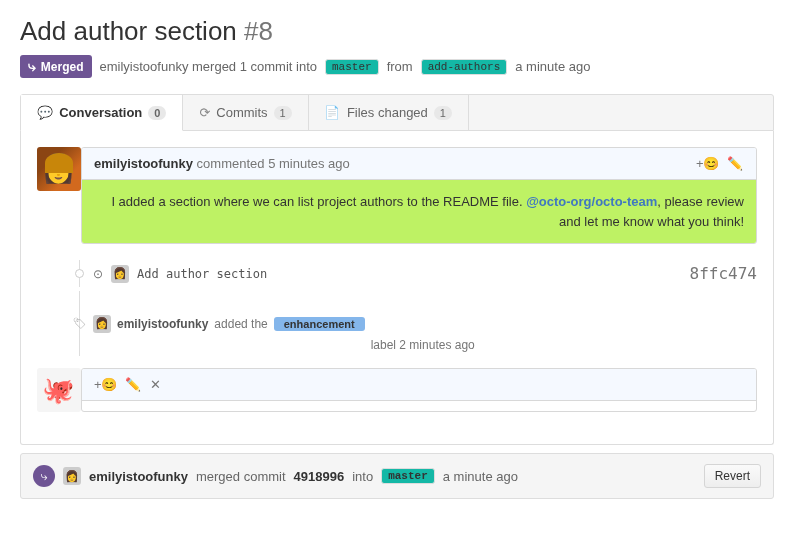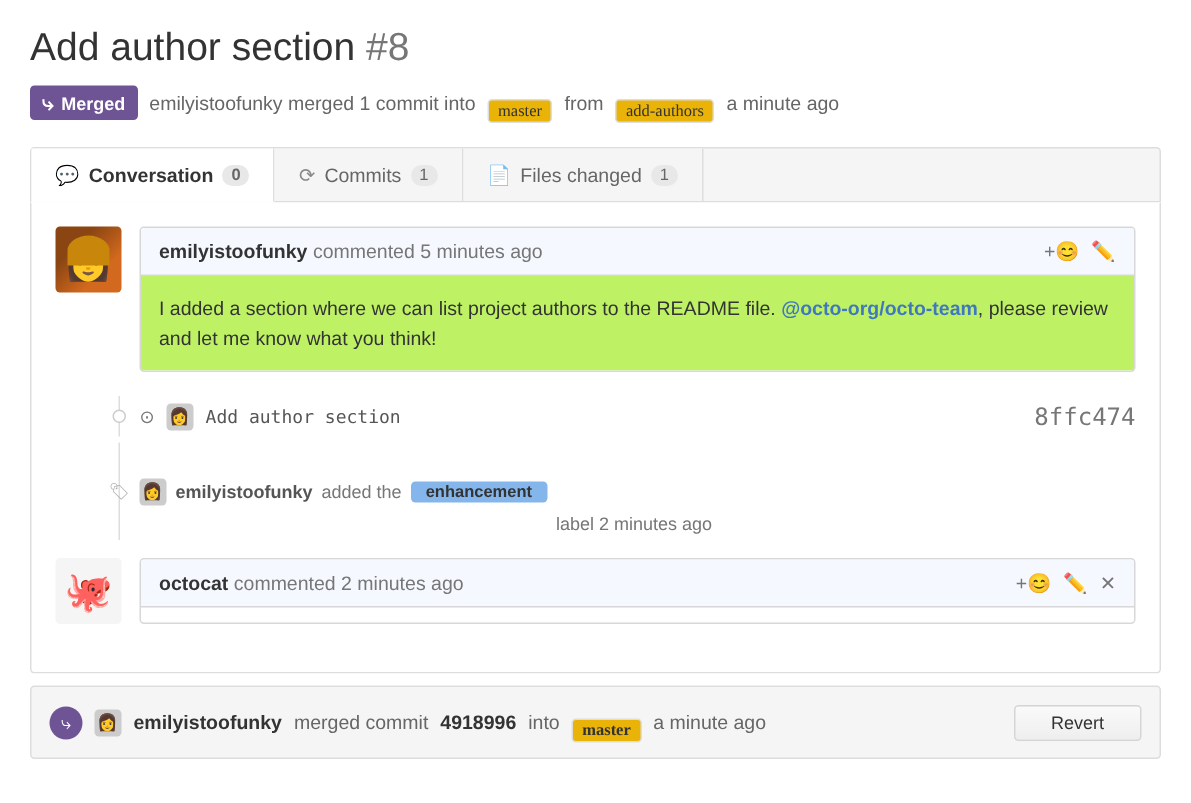--- a/index.html
+++ b/index.html
@@ -42,28 +42,27 @@
       color: #fff;
       border-radius: 3px;
       padding: 3px 8px;
       font-size: 12px;
       font-weight: 600;
     }
     .merged-icon {
       font-size: 14px;
     }
     .branch-tag {
-      background: #eab308;
+      background: #14b8a6;
       border: 1px solid #ddd;
       border-radius: 3px;
       padding: 1px 6px;
       font-size: 11px;
-      font-family: Liberation Serif, serif;
-      color: #333;
-      margin-top: 11px;
+      font-family: Liberation Mono, monospace;
+      color: #333;
     }
     .tabs {
       display: flex;
       border-bottom: 1px solid #ddd;
       margin-bottom: 0;
       background: #f5f5f5;
       border-top: 1px solid #ddd;
       border-left: 1px solid #ddd;
       border-right: 1px solid #ddd;
       border-radius: 3px 3px 0 0;
@@ -99,22 +98,23 @@
     }
     .content-area {
       border: 1px solid #ddd;
       border-top: none;
       border-radius: 0 0 3px 3px;
       background: #fff;
       padding: 16px;
     }
     .comment-block {
       display: flex;
-      gap: 12px;
+      gap: 0;
       margin-bottom: 16px;
+      text-align: right;
     }
     .avatar {
       width: 44px;
       height: 44px;
       border-radius: 3px;
       background: #ccc;
       flex-shrink: 0;
       overflow: hidden;
       display: flex;
       align-items: center;
@@ -207,21 +207,21 @@
     }
     .merge-sha {
       font-weight: 600;
       color: #333;
     }
     .revert-btn {
       margin-left: auto;
       background: linear-gradient(to bottom, #fafafa, #eee);
       border: 1px solid #d5d5d5;
       border-radius: 3px;
-      padding: 4px 24px;
+      padding: 4px 10px;
       font-size: 12px;
       color: #333;
       cursor: pointer;
     }
     .merge-icon {
       width: 22px;
       height: 22px;
       border-radius: 50%;
       background: #6e5494;
       display: flex;
@@ -312,24 +312,20 @@
         <span style="font-size:12px; color:#767676;">added the</span>
         <span style="background:#84b6eb; color:#333; border-radius:3px; padding:1px 10px; font-size:11px; font-weight:600;">enhancement</span>
         <span style="font-size:12px; color:#767676;margin-top:43px;">label 2 minutes ago</span>
       </div>
     </div>
 
     <div class="comment-block">
       <div class="avatar avatar-octocat"></div>
       <div class="comment-box">
         <div class="comment-header">
-          <div>
-            <span class="comment-author">octocat</span>
-            <span class="comment-time"> commented 2 minutes ago</span>
-          </div>
           <div class="comment-actions">
             <span class="comment-action-btn">+😊</span>
             <span class="comment-action-btn">✏️</span>
             <span class="comment-action-btn">✕</span>
           </div>
         </div>
       </div>
     </div>
 
   </div>

